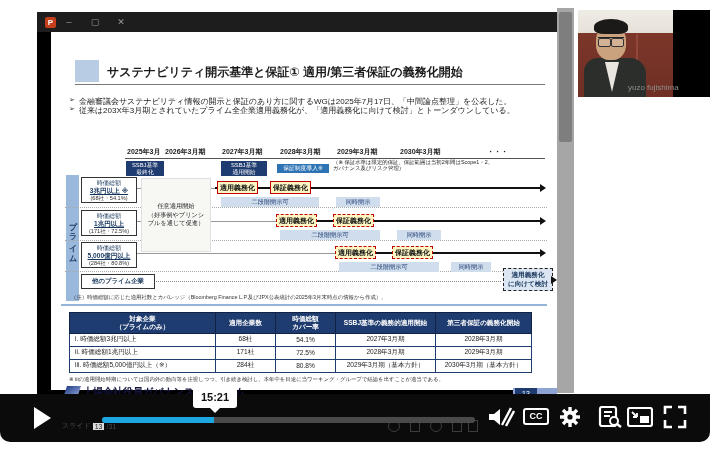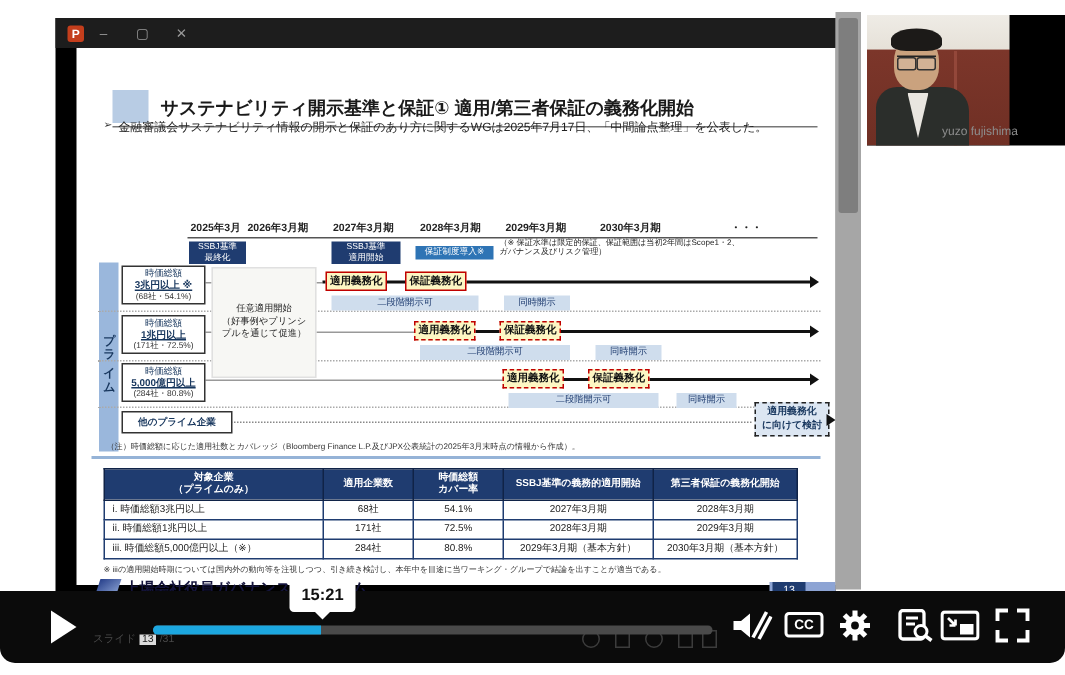--- a/index.html
+++ b/index.html
@@ -19,21 +19,21 @@
 
   
   #slide{left:14px;top:20px;width:506px;height:358px;background:#ffffff;}
 
   
   #title-square{left:24px;top:28px;width:24px;height:22px;background:#b8cce4;}
   #slide-title{left:56px;top:32px;width:440px;font-size:12px;font-weight:bold;color:#1a1a1a;}
   #title-rule{left:24px;top:52px;width:470px;height:1px;background:#777;}
   .bullet{left:18px;width:480px;font-size:8px;color:#222;display:flex;}
   .bullet .mk{color:#333;margin-right:4px;font-size:7px;}
-  #bullet-1{top:47px;} #bullet-2{top:73px;}
+  #bullet-1{top:64px;} #bullet-2{top:73px;}
 
   
   .yr{top:115px;font-size:7px;font-weight:bold;color:#222;white-space:nowrap;}
   #tl-rule{left:74px;top:126px;width:420px;height:1px;background:#555;}
   .ms-box{color:#fff;text-align:center;font-size:5.8px;line-height:1.15;padding:1px 0;}
   .navy{background:#1f3c70;} .mblue{background:#2e74b5;}
   #assure-note{left:282px;top:127px;width:212px;font-size:5.4px;color:#222;line-height:1.2;}
 
   
   #prime-bar{left:15px;top:143px;width:13px;height:126px;background:#9ab7dc;
@@ -140,20 +140,24 @@
   </div>
 
   <div class="abs" id="slide">
     <div class="abs" id="title-square"></div>
     <div class="abs" id="slide-title">サステナビリティ開示基準と保証① 適用/第三者保証の義務化開始</div>
     <div class="abs" id="title-rule"></div>
 
     <div class="abs bullet" id="bullet-1">
       <span class="mk">➢</span>
       <span>金融審議会サステナビリティ情報の開示と保証のあり方に関するWGは2025年7月17日、「中間論点整理」を公表した。</span>
+    </div>
+    <div class="abs bullet" id="bullet-2">
+      <span class="mk">➢</span>
+      <span>従来は203X年3月期とされていたプライム全企業適用義務化が、「適用義務化に向けて検討」とトーンダウンしている。</span>
     </div>
 
     <div class="abs yr" style="left:76px">2025年3月</div>
     <div class="abs yr" style="left:114px">2026年3月期</div>
     <div class="abs yr" style="left:171px">2027年3月期</div>
     <div class="abs yr" style="left:229px">2028年3月期</div>
     <div class="abs yr" style="left:286px">2029年3月期</div>
     <div class="abs yr" style="left:349px">2030年3月期</div>
     <div class="abs yr" style="left:436px">・・・</div>
     <div class="abs" id="tl-rule"></div>

